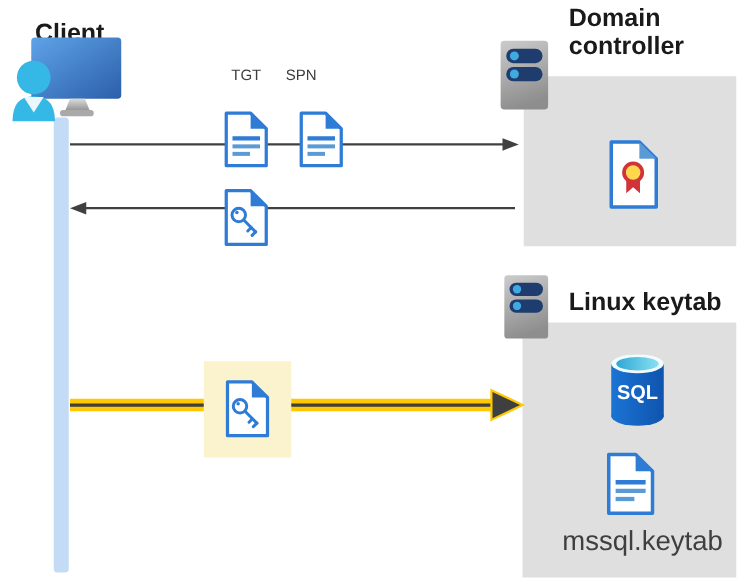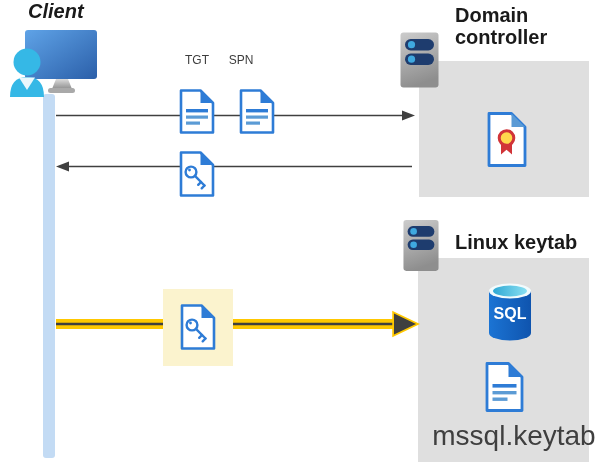--- a/index.html
+++ b/index.html
@@ -6,21 +6,21 @@
   .stage{position:relative;width:600px;height:468px;background:#fff;overflow:hidden;
          font-family:"Liberation Sans","DejaVu Sans",sans-serif;}
   .abs{position:absolute;}
   .title{font-weight:bold;font-size:20px;color:#1a1a1a;line-height:22px;}
   .small-label{font-size:12px;color:#3d3d3d;text-align:center;}
   .box{position:absolute;background:var(--box-gray,#DFDFDF);}
   .vline{position:absolute;left:43px;top:94px;width:12px;height:364px;
          background:var(--timeline-blue,#C3DBF4);border-radius:3px;}
   .highlight{position:absolute;left:163px;top:289px;width:70px;height:77px;
          background:var(--highlight-cream,#FBF3CE);}
-  .keytab-label{font-size:28px;color:#3f3f3f;text-align:center;}
+  .keytab-label{font-size:22px;color:#3f3f3f;text-align:center;}
 </style>
 </head>
 <body>
 
 <div class="stage">
 
   <div class="box" style="left:419px;top:61px;width:170px;height:136px;"></div>
   <div class="box" style="left:418px;top:258px;width:171px;height:204px;"></div>
 
   <div class="vline"></div>
@@ -36,21 +36,21 @@
   </svg>
 
   <svg class="abs" style="left:56px;top:310px;" width="364" height="28">
     <line x1="0" y1="14" x2="341" y2="14" style="stroke:var(--accent-yellow,#FFC800);stroke-width:10;"></line>
     <line x1="0" y1="14" x2="343" y2="14" style="stroke:#3f3f3f;stroke-width:2.6;"></line>
     <polygon points="338,3.5 360,14 338,24.5" style="fill:#3f3f3f;stroke:var(--accent-yellow,#FFC800);stroke-width:3.5;paint-order:stroke;"></polygon>
   </svg>
 
   <div class="highlight"></div>
 
-  <div class="abs title" style="left:28px;top:0;font-style:italic;">Client</div>
+  <div class="abs title" style="left:28px;top:16px;">Client</div>
   <svg class="abs" style="left:8px;top:28px;" width="92" height="70" viewBox="0 0 92 70">
     <defs>
       <linearGradient id="monG" x1="0" y1="0" x2="1" y2="1">
         <stop offset="0" stop-color="#5FA3E7"></stop>
           <stop offset="1" stop-color="#2B5FA9"></stop>
       </linearGradient>
       <linearGradient id="stG" x1="0" y1="0" x2="0" y2="1">
         <stop offset="0" stop-color="#dcdcdc"></stop>
           <stop offset="1" stop-color="#8f8f8f"></stop>
       </linearGradient>

